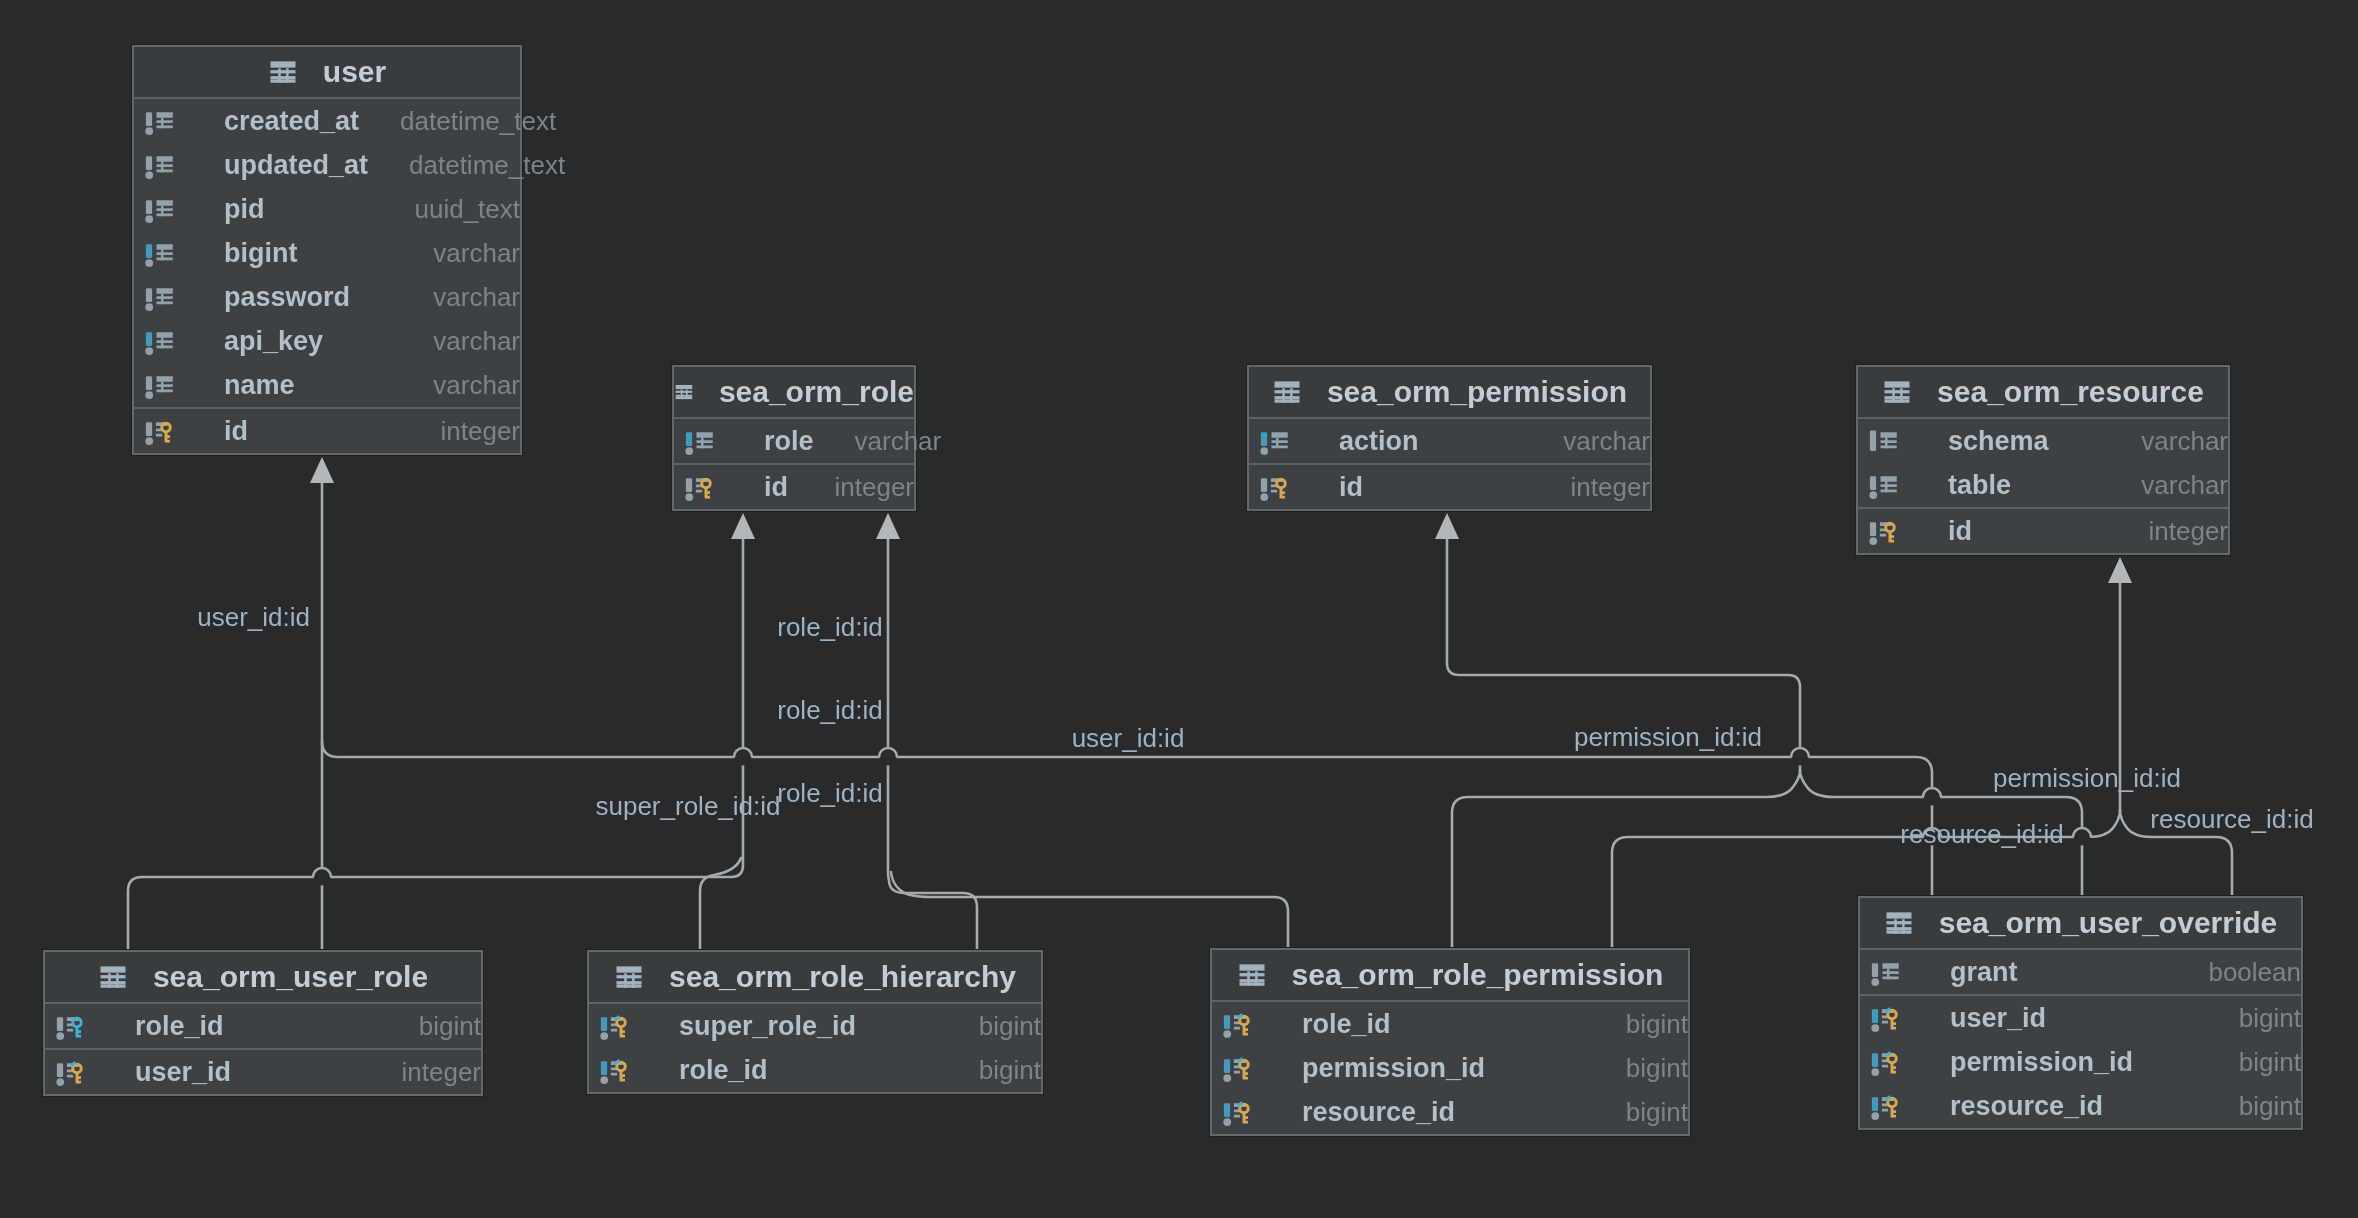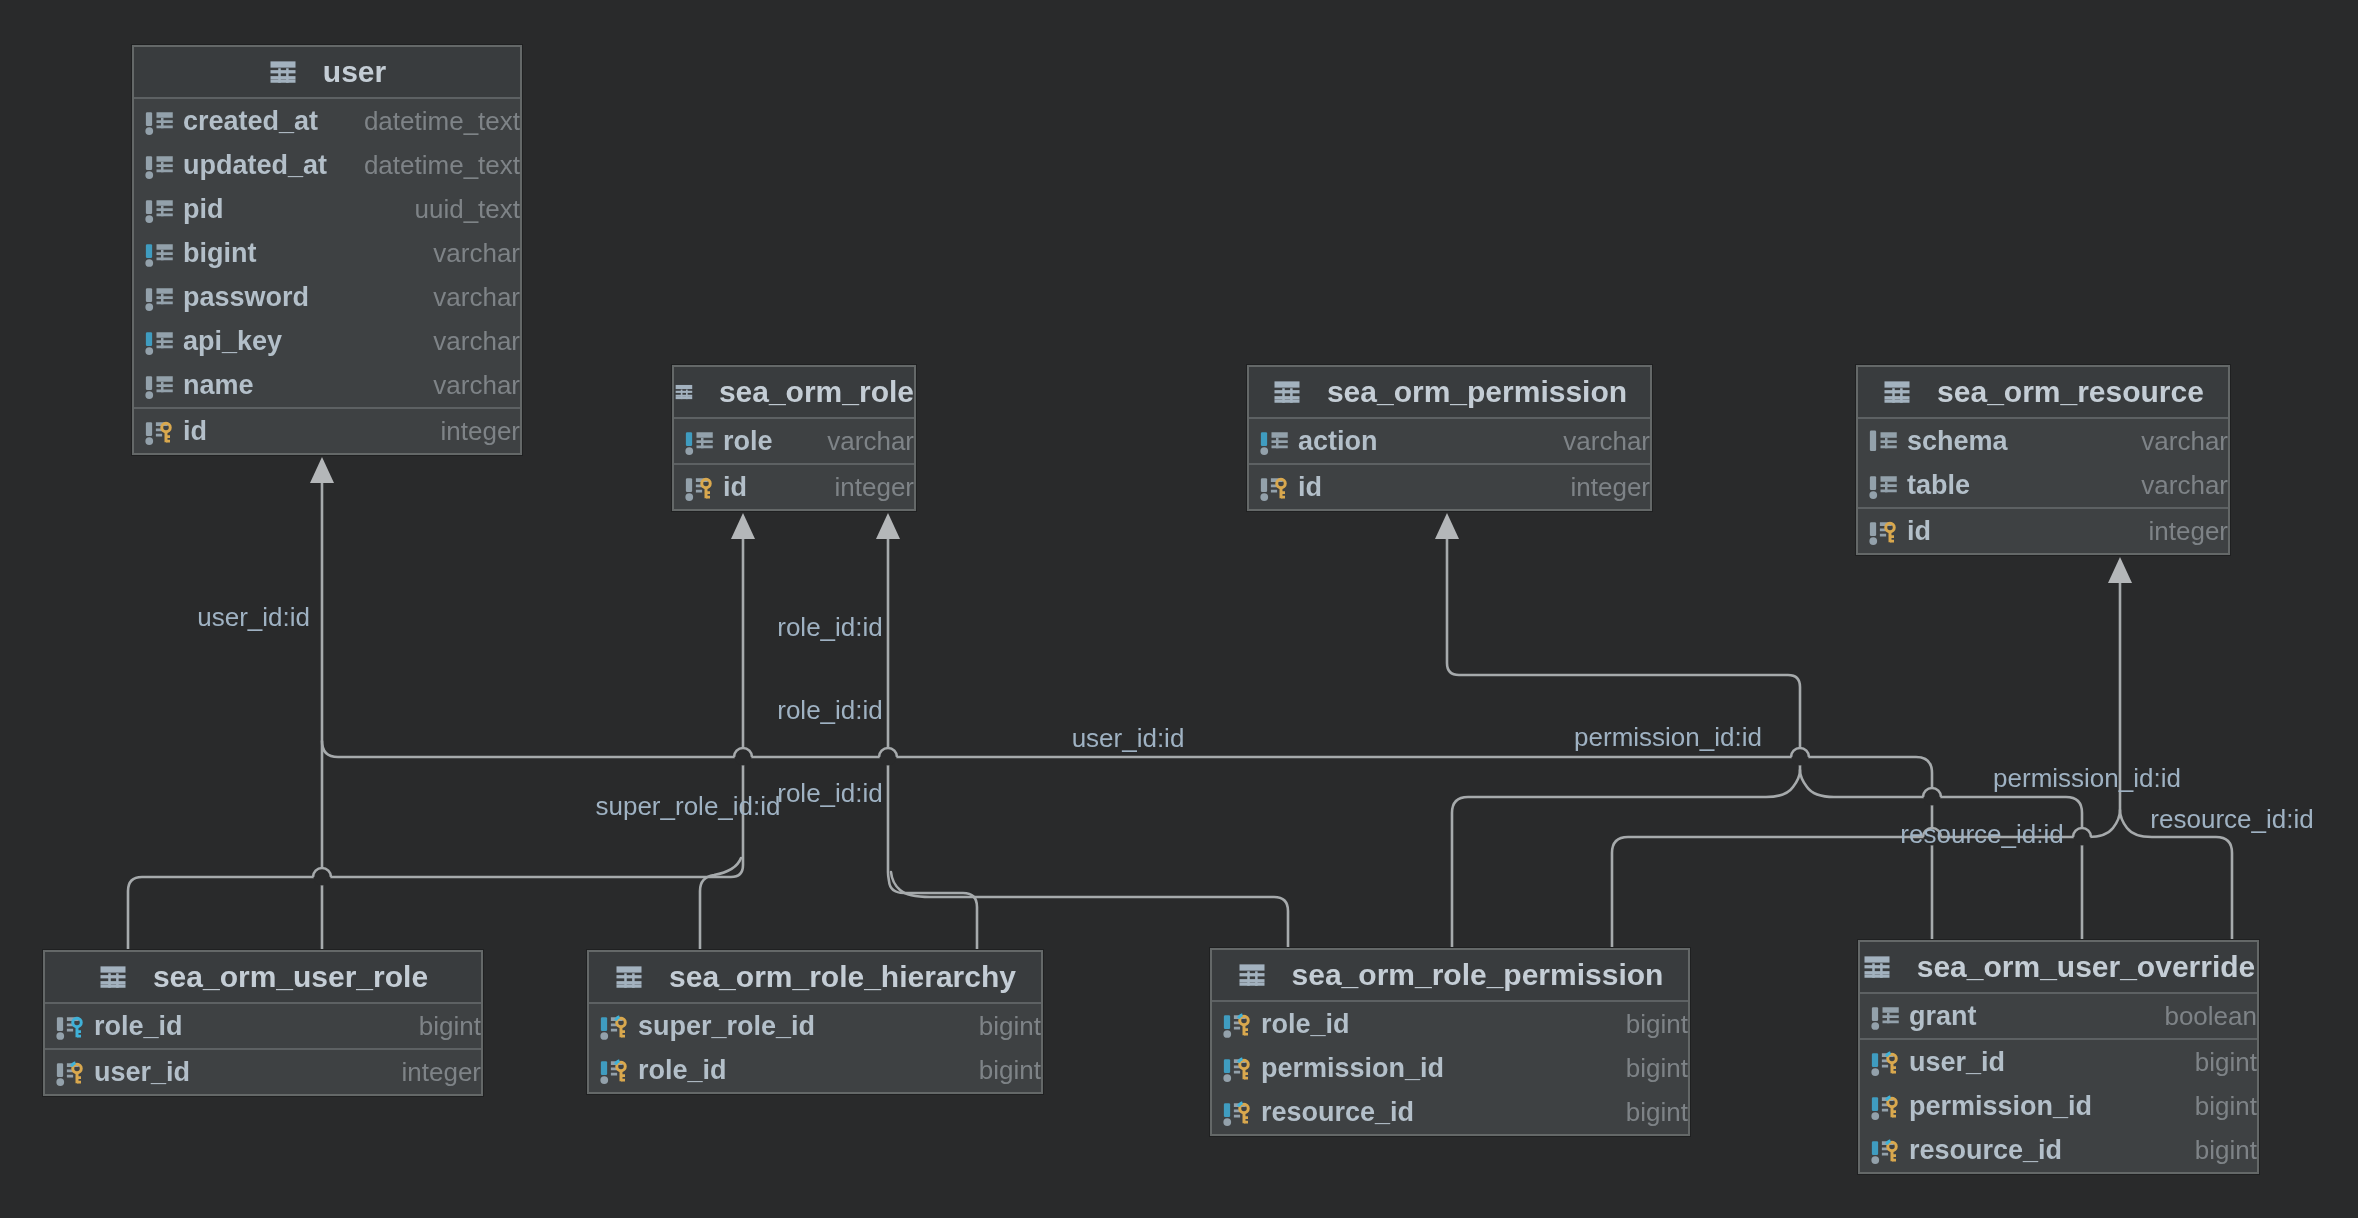--- a/index.html
+++ b/index.html
@@ -18,21 +18,21 @@
   #tables{position:absolute;left:0;top:0;z-index:2;}
   .tbl{
     position:absolute;background:var(--tbl-bg);border:2px solid var(--border);
     box-sizing:border-box;box-shadow:0 0 0 1px #1f2021;
   }
   .tbl-hdr{
     height:50px;background:var(--hdr-bg);border-bottom:2px solid var(--sep);
     display:flex;align-items:center;justify-content:center;gap:25px;
     font-size:30px;font-weight:bold;color:var(--title);
   }
-  .tbl-row{height:44px;display:flex;align-items:center;}
+  .tbl-row{height:44px;display:flex;align-items:center;gap:41px;}
   .tbl-row .cicon{width:30px;height:30px;margin-left:10px;margin-right:9px;flex:0 0 auto;}
   .cname{font-size:27px;font-weight:bold;color:var(--colname);white-space:nowrap;}
   .ctype{margin-left:auto;font-size:26px;color:var(--coltype);white-space:nowrap;}
   .pk-sec{border-top:2px solid var(--sep);}
   .edge-label{font-size:26px;fill:var(--label);}
 </style>
 </head>
 <body>
 
 <div id="canvas">
@@ -477,21 +477,21 @@
               <circle cx="17.6" cy="9.2" r="3.4" fill="none" stroke="#d9a84e" stroke-width="2.4"></circle>
               <path d="M17.6 12.6 L17.6 21" stroke="#d9a84e" stroke-width="2.4" fill="none"></path>
               <path d="M17.6 16.4 L20.8 16.4 M17.6 20 L20.8 20" stroke="#d9a84e" stroke-width="2.2" fill="none"></path>
               <path d="M13.2 7.6 A4.8 4.8 0 0 1 16.4 4.6" fill="none" stroke="#3fb1d8" stroke-width="2.4"></path>
             </svg>
             <span class="cname">resource_id</span>
             <span class="ctype">bigint</span>
           </div>
         </div>
       </div>
-      <div class="tbl" style="left: 1858px; top: 940px; width: 401px;">
+      <div class="tbl" style="left: 1858px; top: 896px; width: 445px;">
         <div class="tbl-hdr">
           <svg class="cicon" style="width:30px;height:30px;margin:0;" viewBox="0 0 24 24">
             <rect x="2" y="3.5" width="20" height="5" fill="#a3b2bf"></rect>
             <rect x="2" y="10.5" width="20" height="2.6" fill="#a3b2bf"></rect>
             <rect x="2" y="15.3" width="20" height="2.6" fill="#a3b2bf"></rect>
             <rect x="2" y="18" width="20" height="2.6" fill="#a3b2bf"></rect>
             <rect x="8.2" y="9" width="2" height="11.6" fill="#a3b2bf"></rect>
             <rect x="14.5" y="9" width="2" height="11.6" fill="#a3b2bf"></rect>
           </svg>
           <span>sea_orm_user_override</span>

